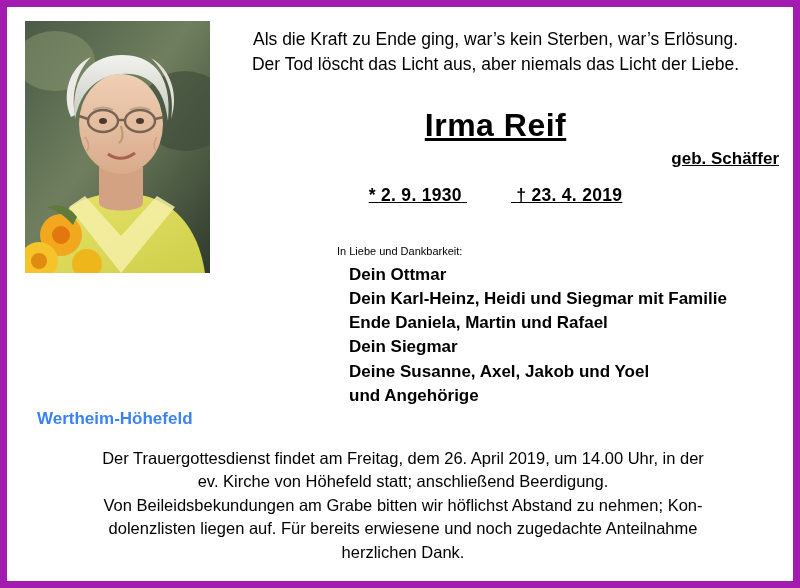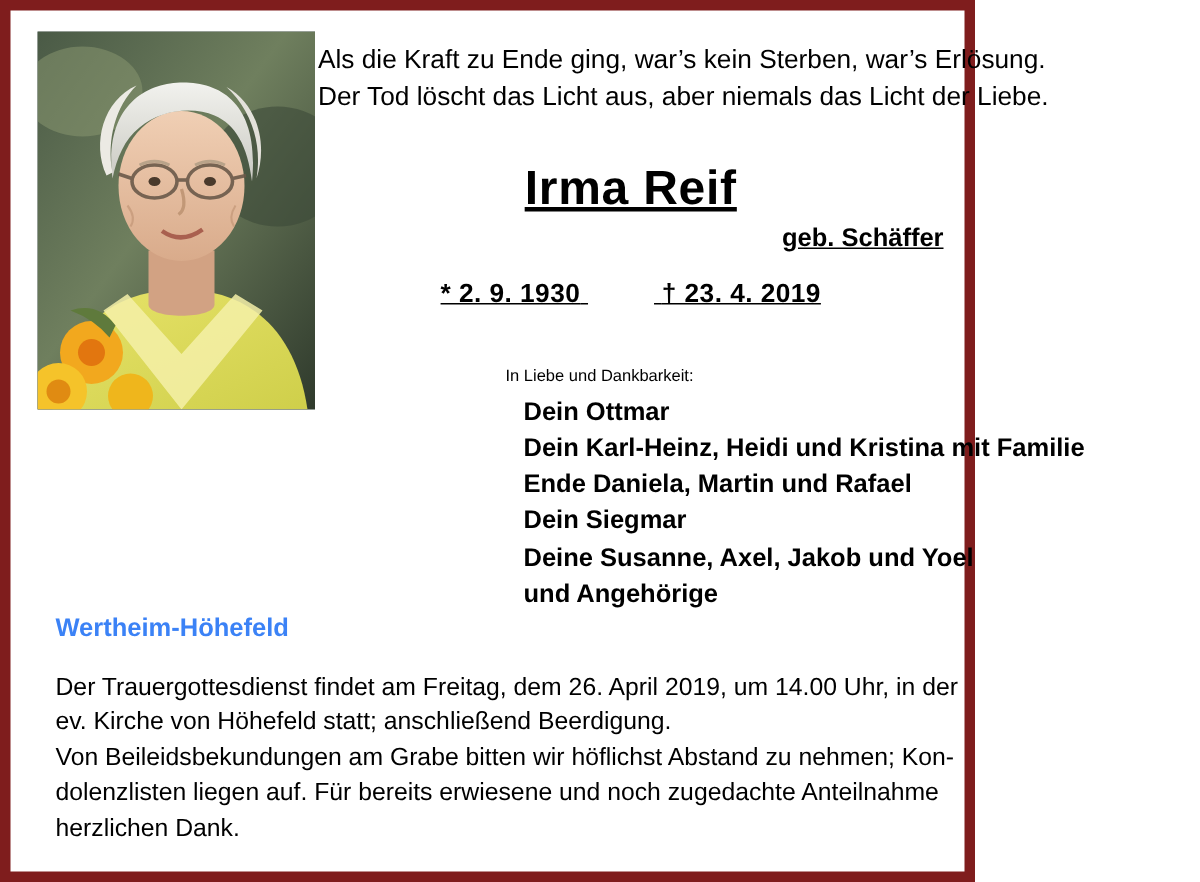--- a/index.html
+++ b/index.html
@@ -8,24 +8,24 @@
     background: #ffffff;
   }
   body {
     width: 800px;
     height: 588px;
     font-family: "Liberation Sans", sans-serif;
     overflow: hidden;
   }
   .obituary {
     position: relative;
-    width: 650px;
+    width: 800px;
     height: 588px;
     box-sizing: border-box;
-    border: 7px solid #7f1d1d;
+    border: 7px solid #a21caf;
     background: #ffffff;
   }
   .inner {
     position: relative;
     width: 100%;
     height: 100%;
     box-sizing: border-box;
     padding: 0;
   }
 
@@ -117,21 +117,21 @@
   
   .footer {
     position: absolute;
     left: 30px;
     right: 24px;
     top: 440px;
     font-size: 16.5px;
     line-height: 1.42;
     color: #000;
   }
-  .footer div { white-space: nowrap; }
+  .footer div { white-space: nowrap; text-align: center; }
 </style>
 </head>
 <body>
 
 <div class="obituary">
   <div class="inner">
 
     <div class="photo">
       <svg viewBox="0 0 185 252" preserveAspectRatio="xMidYMid slice">
         <defs>
@@ -212,21 +212,21 @@
         <span>* 2. 9. 1930</span>
         <span class="gap"></span>
         <span>† 23. 4. 2019</span>
       </div>
     </div>
 
     <div class="mourners">
       <div class="mourners-intro">In Liebe und Dankbarkeit:</div>
       <div class="mourners-list">
         <div>Dein Ottmar</div>
-        <div>Dein Karl-Heinz, Heidi und Kristina mit Familie</div>
+        <div>Dein Karl-Heinz, Heidi und Siegmar mit Familie</div>
         <div>Ende Daniela, Martin und Rafael</div>
         <div>Dein Siegmar</div>
         <div>Deine Susanne, Axel, Jakob und Yoel</div>
         <div>und Angehörige</div>
       </div>
     </div>
 
     <div class="place">Wertheim-Höhefeld</div>
 
     <div class="footer">

